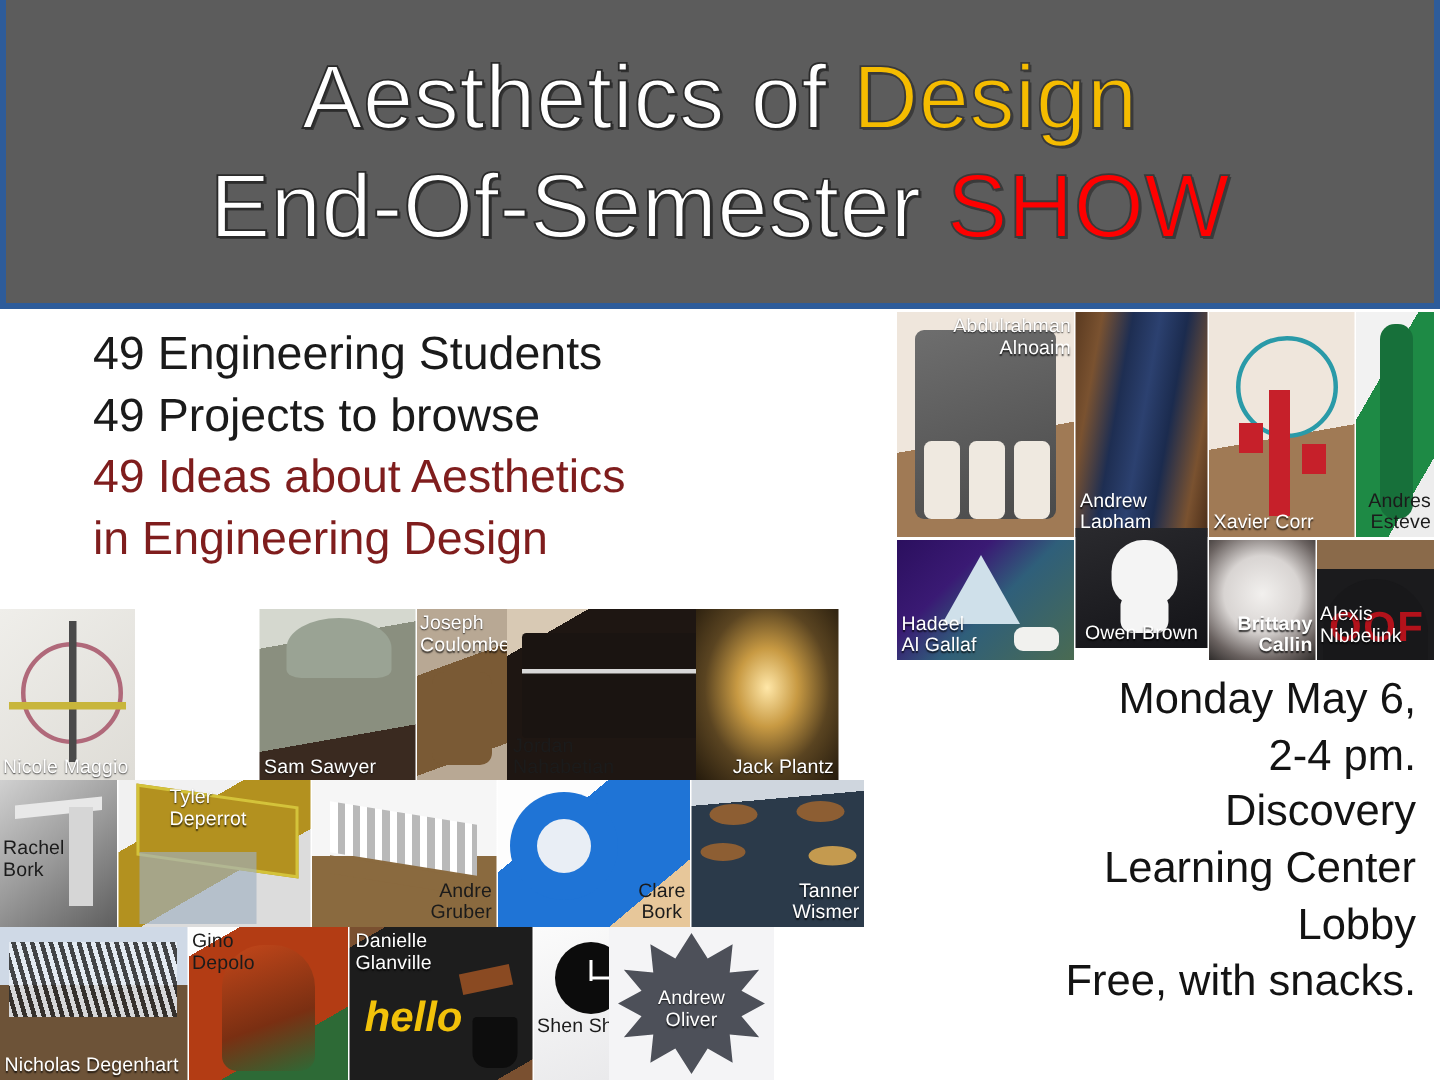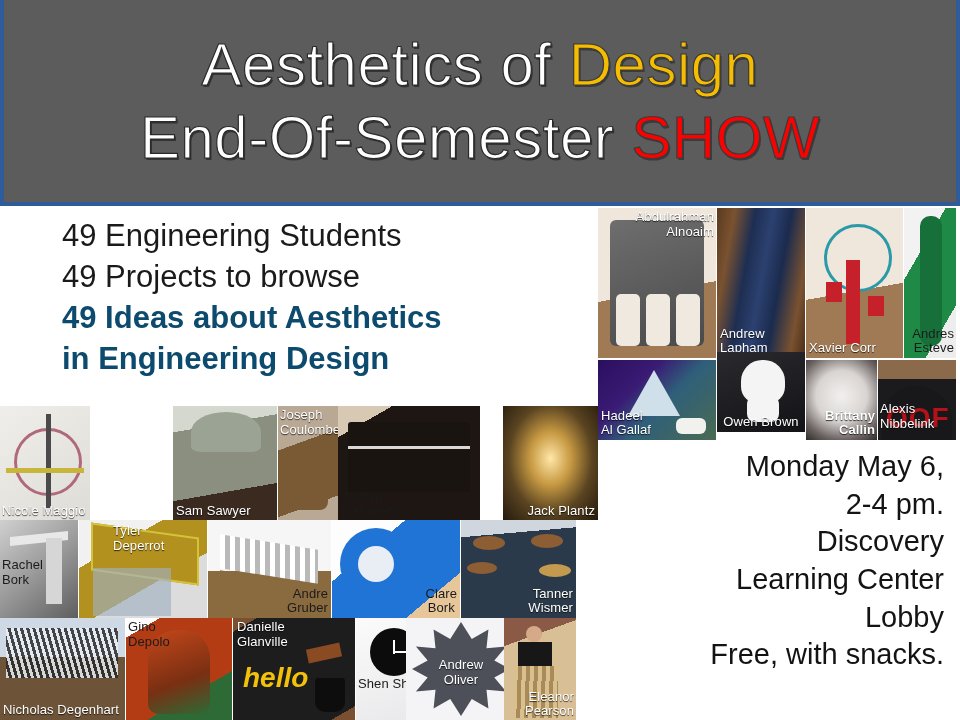--- a/index.html
+++ b/index.html
@@ -63,21 +63,21 @@
     left: 62px;
     top: 216px;
     width: 520px;
   }
   #headline .hl {
     font-size: 31px;
     line-height: 1.32;
     color: #1a1a1a;
     white-space: nowrap;
   }
-  #headline .hl.red { color: #0c4a6e; font-weight: bold; }
+  #headline .hl.red { color: #7f1d1d; }
 
   
   #event-info {
     position: absolute;
     right: 16px;
     top: 448px;
     width: 370px;
     text-align: right;
   }
   #event-info .ev {
@@ -247,21 +247,21 @@
 Coulombe</div>
   </div>
 
   <div class="tile tx-divider" style="left:338px;top:0px;width:142px;height:114px;">
     <div style="position:absolute;left:10px;top:16px;right:10px;height:70px;background:#1a1411;border-radius:3px;"></div>
     <div style="position:absolute;left:10px;top:40px;right:10px;height:3px;background:#d8d8d8;"></div>
     <div class="cap cap-dark" style="left:4px;bottom:1px;">Jordan
 Nahabetian</div>
   </div>
 
-  <div class="tile tx-lamp" style="left:503px;top:0px;width:95px;height:114px;">
+  <div class="tile tx-lamp" style="left:464px;top:0px;width:95px;height:114px;">
     <div class="cap cap-white" style="right:3px;bottom:1px;text-align:right;">Jack Plantz</div>
   </div>
 
   <div class="tile tx-bracket" style="left:0px;top:114px;width:78px;height:98px;">
     <div style="position:absolute;left:10px;top:14px;width:58px;height:9px;background:#e8e8e8;transform:skewY(-6deg);"></div>
     <div style="position:absolute;left:46px;top:18px;width:16px;height:66px;background:#d6d6d6;"></div>
     <div class="cap cap-dark" style="left:2px;top:38px;">Rachel
 Bork</div>
   </div>
 
@@ -321,21 +321,14 @@
     <div class="cap cap-dark" style="left:2px;bottom:28px;">Shen Shu</div>
   </div>
 
   <div class="tile tx-star" style="left:406px;top:212px;width:110px;height:102px;">
     <div style="position:absolute;left:6px;top:4px;width:98px;height:94px;background:#4d5059;
          clip-path:polygon(50% 0%,61% 18%,78% 8%,76% 28%,96% 26%,84% 41%,100% 50%,84% 59%,96% 74%,76% 72%,78% 92%,61% 82%,50% 100%,39% 82%,22% 92%,24% 72%,4% 74%,16% 59%,0% 50%,16% 41%,4% 26%,24% 28%,22% 8%,39% 18%);"></div>
     <div class="cap cap-white" style="left:0;right:0;top:40px;text-align:center;">Andrew
 Oliver</div>
   </div>
 
-  <div class="tile tx-dress" style="left:504px;top:212px;width:72px;height:102px;">
-    <div style="position:absolute;left:22px;top:8px;width:16px;height:16px;background:#d6a988;border-radius:50%;"></div>
-    <div style="position:absolute;left:14px;top:24px;width:34px;height:24px;background:#171717;"></div>
-    <div style="position:absolute;left:10px;top:48px;width:44px;height:52px;background:repeating-linear-gradient(92deg,#d9c08f 0 4px,#a98a58 4px 8px);"></div>
-    <div class="cap cap-white" style="right:2px;bottom:1px;text-align:right;">Eleanor
-Pearson</div>
-  </div>
 
 </div>
 
 </body></html>

